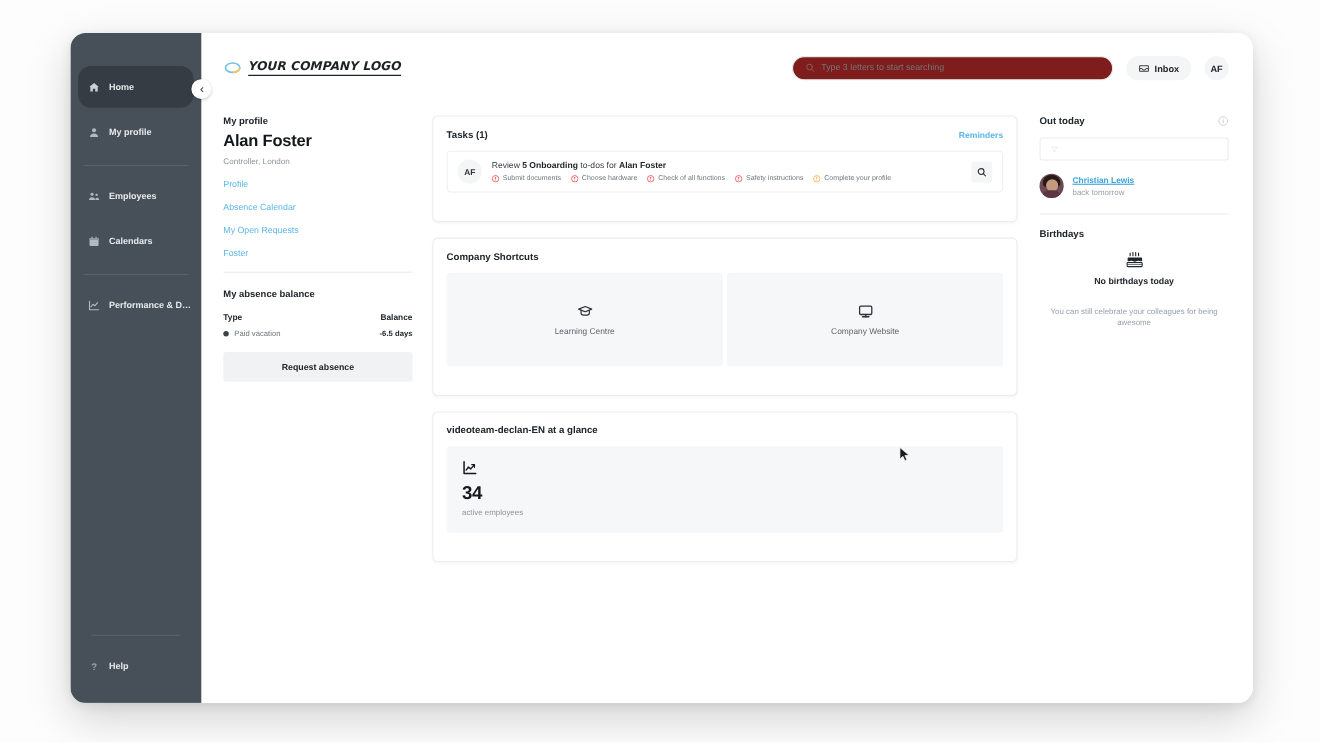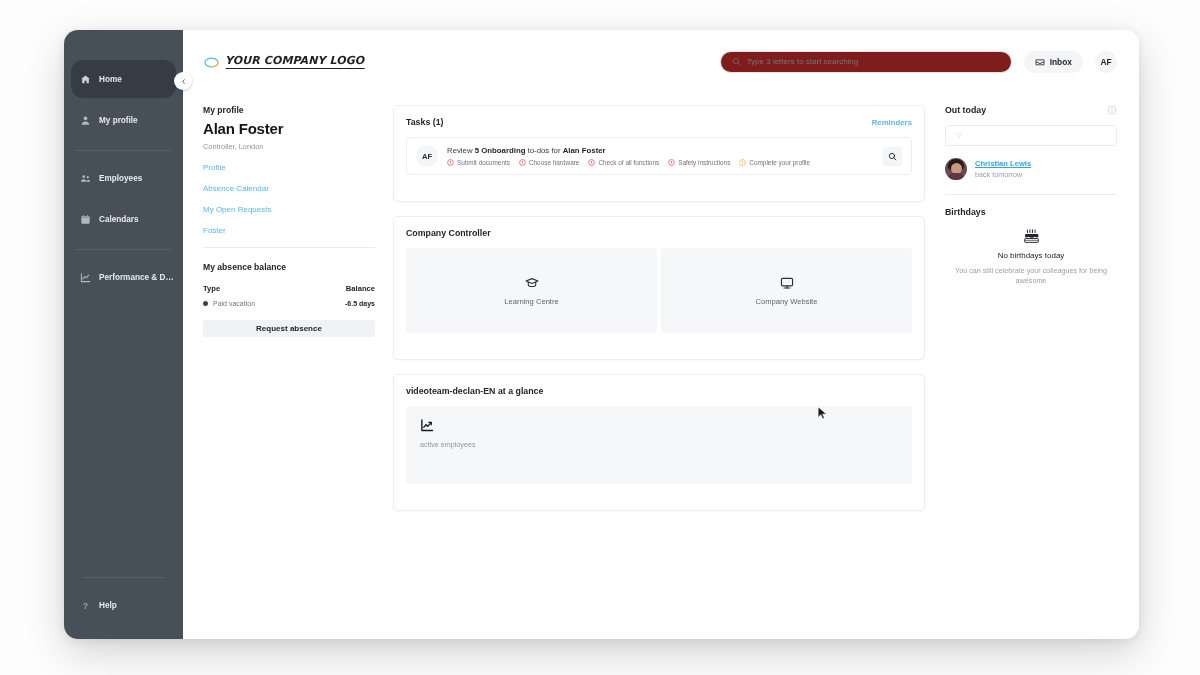--- a/index.html
+++ b/index.html
@@ -116,21 +116,21 @@
   .prole  { font-size: 7.4px; color: #8d959c; margin-bottom: 12px; }
   .plink  { font-size: 8px; color: #5bb6e8; margin-bottom: 12px; cursor: pointer; display: block; }
   .hr { height: 1px; background: #ececee; margin: 10px 0 14px; }
   .sect-title { font-size: 8.6px; font-weight: bold; color: #20262b; margin-bottom: 12px; }
   .bal-head { display: flex; justify-content: space-between; font-size: 7.6px; font-weight: bold; color: #20262b; margin-bottom: 7px; }
   .bal-row  { display: flex; justify-content: space-between; align-items: center; font-size: 7px; color: #6f767d; }
   .bal-left { display: flex; align-items: center; gap: 5px; }
   .dot { width: 5px; height: 5px; border-radius: 50%; background: #3d4449; }
   .bal-val { font-size: 7px; font-weight: bold; color: #20262b; }
   .btn-request {
-    margin-top: 13px; height: 17px; border-radius: 3px; background: #f1f2f4;
+    margin-top: 13px; height: 27px; border-radius: 3px; background: #f1f2f4;
     display: flex; align-items: center; justify-content: center;
     font-size: 8px; font-weight: bold; color: #20262b; cursor: pointer;
   }
 
   
   .card {
     background: #fff; border: 1px solid #ededef; border-radius: 5px;
     box-shadow: 0 1px 2px rgba(0,0,0,.03);
     padding: 11px 12px 26px; margin-bottom: 14px;
   }
@@ -193,21 +193,21 @@
     background: #6d4a52; position: relative;
   }
   .person-av .hair { position: absolute; left: 3px; top: 1px; width: 16px; height: 11px; border-radius: 8px 8px 4px 4px; background: #241a17; }
   .person-av .face { position: absolute; left: 5.5px; top: 5px; width: 11px; height: 11px; border-radius: 50%; background: #c79a80; }
   .person-av .body { position: absolute; left: 2px; bottom: 0; width: 18px; height: 7px; border-radius: 7px 7px 0 0; background: #5c3640; }
   .person-name { font-size: 7.6px; font-weight: bold; color: #3aa3dd; text-decoration: underline; cursor: pointer; }
   .person-sub  { font-size: 7.2px; color: #9aa1a8; margin-top: 2px; }
   .r-hr { height: 1px; background: #ececee; margin: 14px 0 12px; }
   .bday-wrap { text-align: center; padding-top: 12px; }
   .bday-wrap svg { width: 17px; height: 15px; margin: 0 auto 7px; display: block; }
-  .bday-title { font-size: 8px; font-weight: normal; color: #20262b; margin-bottom: 6px; }
+  .bday-title { font-size: 8px; font-weight: bold; color: #20262b; margin-bottom: 18px; }
   .bday-sub { font-size: 7.2px; color: #9aa1a8; line-height: 1.45; padding: 0 6px; }
 
   
   .cursor { position: absolute; left: 817px; top: 406px; width: 11px; height: 14px; pointer-events: none; }
 </style>
 </head>
 <body>
 
 <div class="desktop">
   <div class="window">
@@ -427,21 +427,21 @@
                 <svg viewBox="0 0 24 24" fill="none" stroke="#2b3136" stroke-width="2.6" stroke-linecap="round">
                     <circle cx="10.5" cy="10.5" r="7"></circle>
                     <line x1="15.5" y1="15.5" x2="21" y2="21"></line>
                   </svg>
               </div>
             </div>
           </div>
 
           <div class="card">
             <div class="card-head">
-              <span class="card-title">Company Controller</span>
+              <span class="card-title">Company Shortcuts</span>
             </div>
             <div class="shortcuts">
               <div class="shortcut">
                 <svg viewBox="0 0 24 24" fill="none" stroke="#2b3136" stroke-width="1.9" stroke-linejoin="round" stroke-linecap="round">
                     <path d="M1.8 8.6 12 4.5l10.2 4.1L12 12.7z"></path>
                     <path d="M5.6 10.6v4.3c0 1.7 2.9 3.1 6.4 3.1s6.4-1.4 6.4-3.1v-4.3"></path>
                   </svg>
                 <span>Learning Centre</span>
               </div>
               <div class="shortcut">
@@ -458,20 +458,21 @@
           <div class="card">
             <div class="card-head">
               <span class="card-title">videoteam-declan-EN at a glance</span>
             </div>
             <div class="glance">
               <svg viewBox="0 0 24 24" fill="none" stroke="#15191d" stroke-width="2" stroke-linecap="round" stroke-linejoin="round">
                   <path d="M3 3v17h17" stroke-width="2.2"></path>
                   <polyline points="6 15 9.5 10.5 12.5 13.5 18 7"></polyline>
                   <polyline points="14.2 7 18 7 18 10.8"></polyline>
                 </svg>
+              <div class="glance-num">34</div>
               <div class="glance-lbl">active employees</div>
             </div>
           </div>
         </section>
 
         <aside class="col-right">
           <div class="r-head">
             <span class="r-title">Out today</span>
             <span class="r-info">
               <svg viewBox="0 0 24 24" fill="none" stroke="#8d959c" stroke-width="2">

